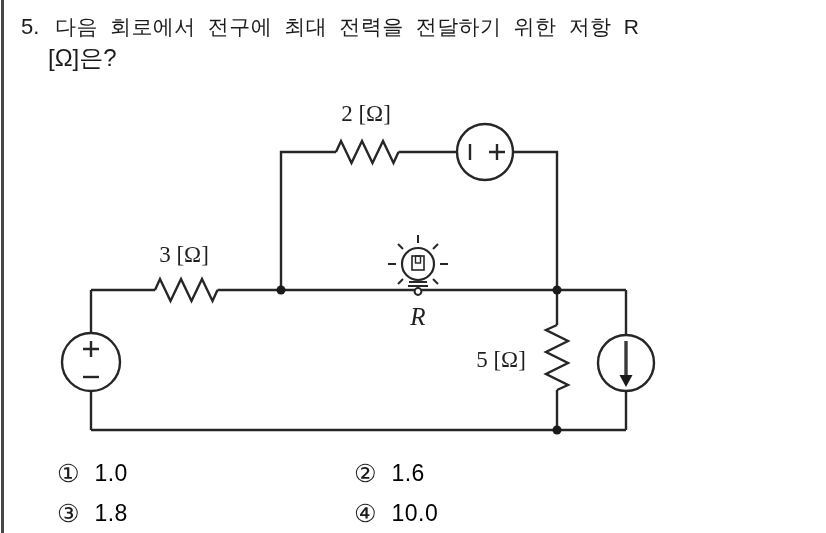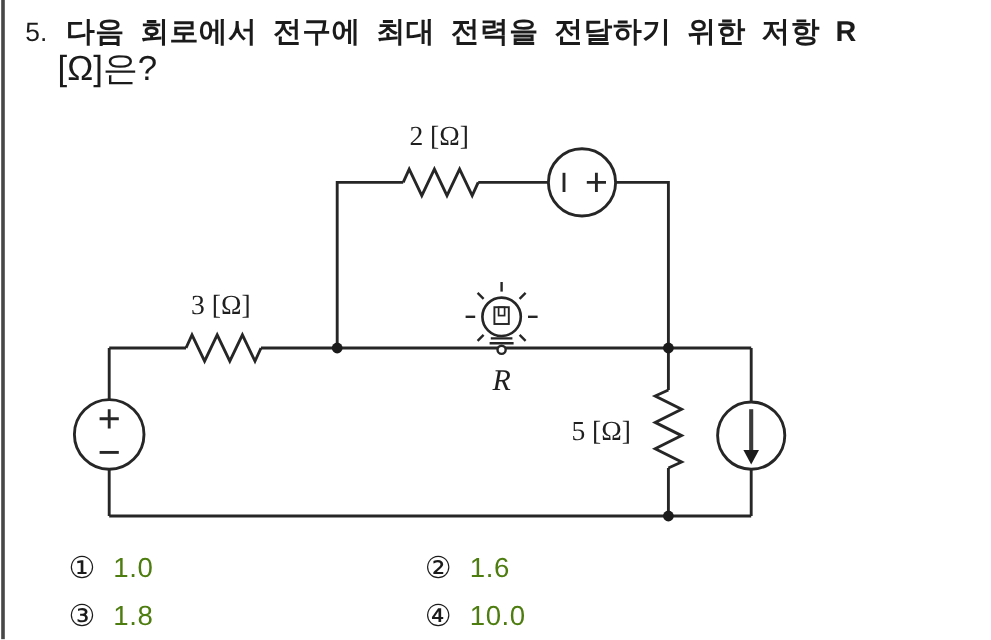--- a/index.html
+++ b/index.html
@@ -15,28 +15,27 @@
     position:absolute;left:1px;top:0;
     width:2.5px;height:533px;
     background:#474747;
   }
   .q-num{
     position:absolute;left:21px;top:14px;
     font-size:22px;line-height:26px;
   }
   .q-line1{
     position:absolute;left:55px;top:14px;
-    font-size:24px;line-height:26px;
+    font-size:21px;line-height:26px;
     letter-spacing:0.4px;word-spacing:6px;
     white-space:nowrap;
-    font-weight:bold;
   }
   .q-line2{
     position:absolute;left:48px;top:45px;
-    font-size:29px;line-height:26px;
+    font-size:24px;line-height:26px;
   }
   .circuit-svg{
     position:absolute;left:0;top:0;
     width:826px;height:533px;
   }
   .comp-label{
     font-family:"Liberation Serif", serif;
     font-size:23px;
     fill:#1f1f1f;
   }
@@ -51,21 +50,21 @@
     display:flex;align-items:center;gap:15px;
   }
   .opt-marker{
     font-family:"DejaVu Sans", sans-serif;
     font-size:25px;line-height:1;
     color:#1b1b1b;
   }
   .opt-value{
     font-size:23px;line-height:1;
     letter-spacing:0.5px;
-    color:#4d7c0f;
+    color:#000000;
   }
   #opt1{left:57px;top:461px;}
   #opt2{left:354px;top:461px;}
   #opt3{left:57px;top:501px;}
   #opt4{left:354px;top:501px;}
 </style>
 </head>
 <body>
 
 <div class="page">

